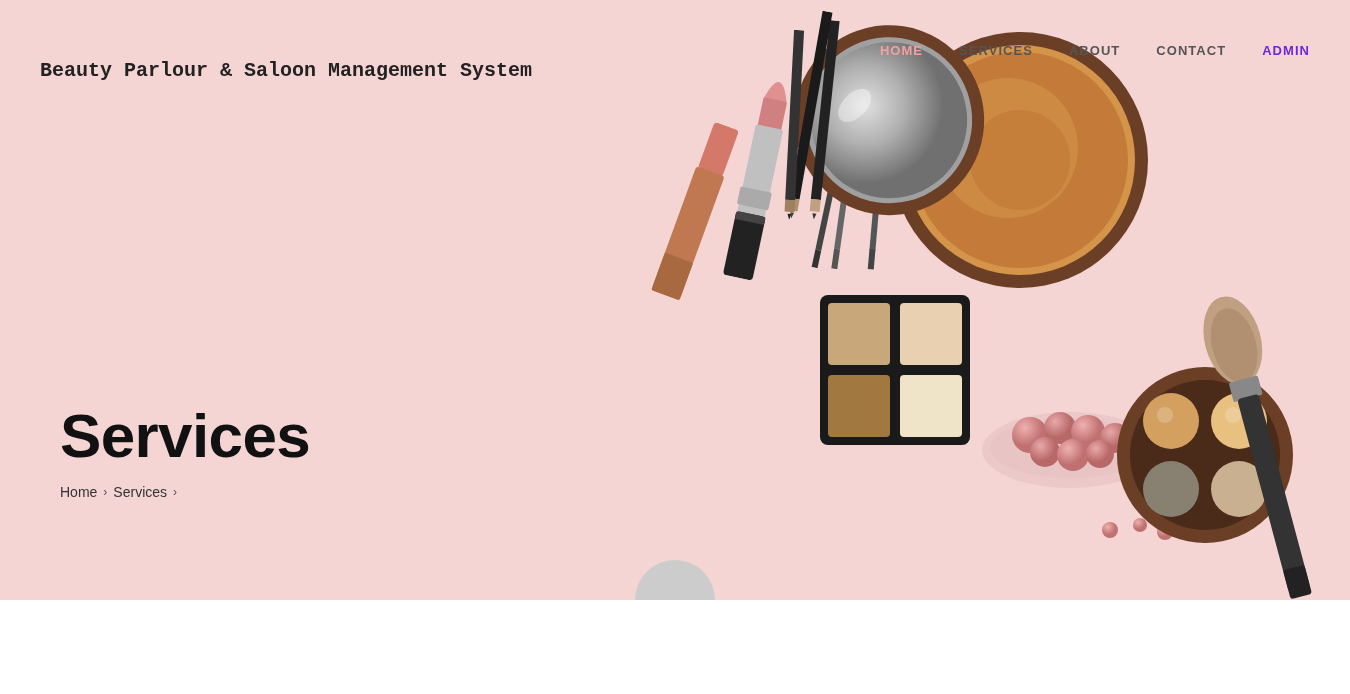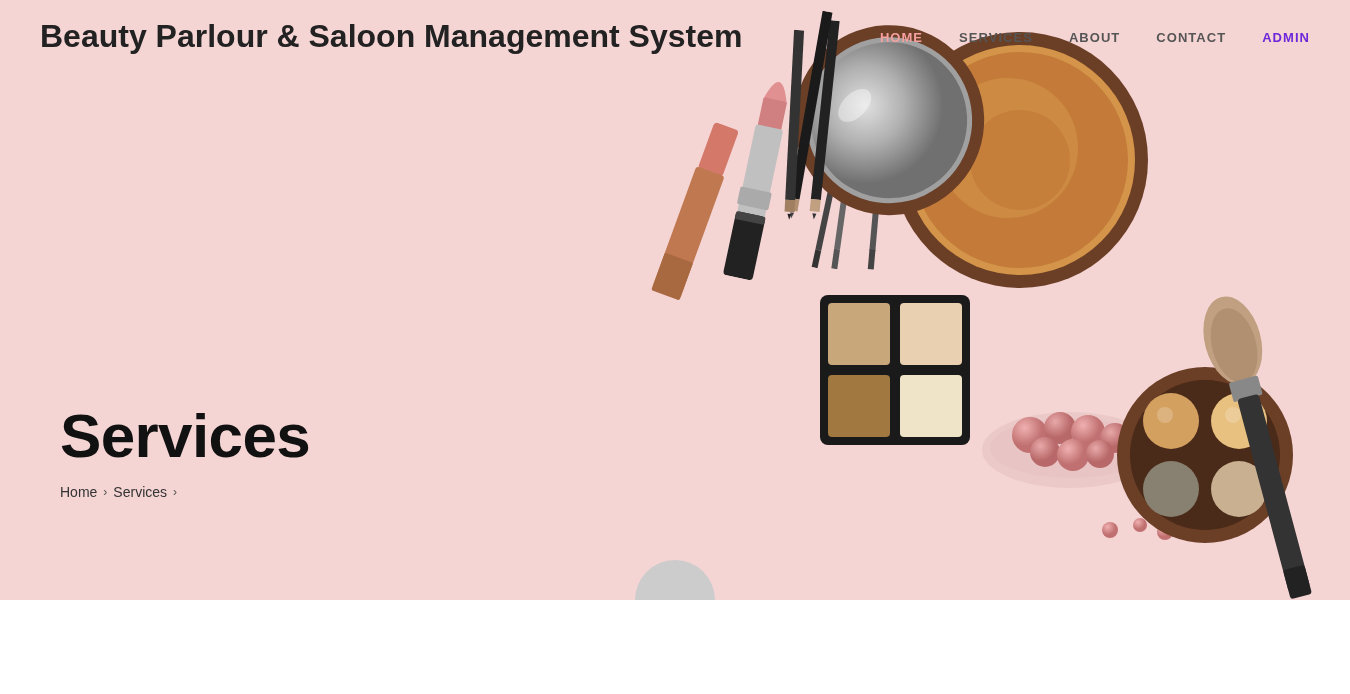--- a/index.html
+++ b/index.html
@@ -19,25 +19,26 @@
       width: 100%;
       z-index: 10;
       display: flex;
       align-items: center;
       justify-content: space-between;
       padding: 18px 40px;
       background: transparent;
     }
 
     .navbar-brand {
-      font-family: Liberation Sans, sans-serif;
-      font-size: 32px;
+      font-family: Liberation Mono, monospace;
+      font-size: 20px;
       font-weight: bold;
       color: #222;
       white-space: nowrap;
+      margin-top: 41px;
     }
 
     .navbar-nav {
       display: flex;
       align-items: center;
       gap: 36px;
       list-style: none;
     }
 
     .navbar-nav a {

